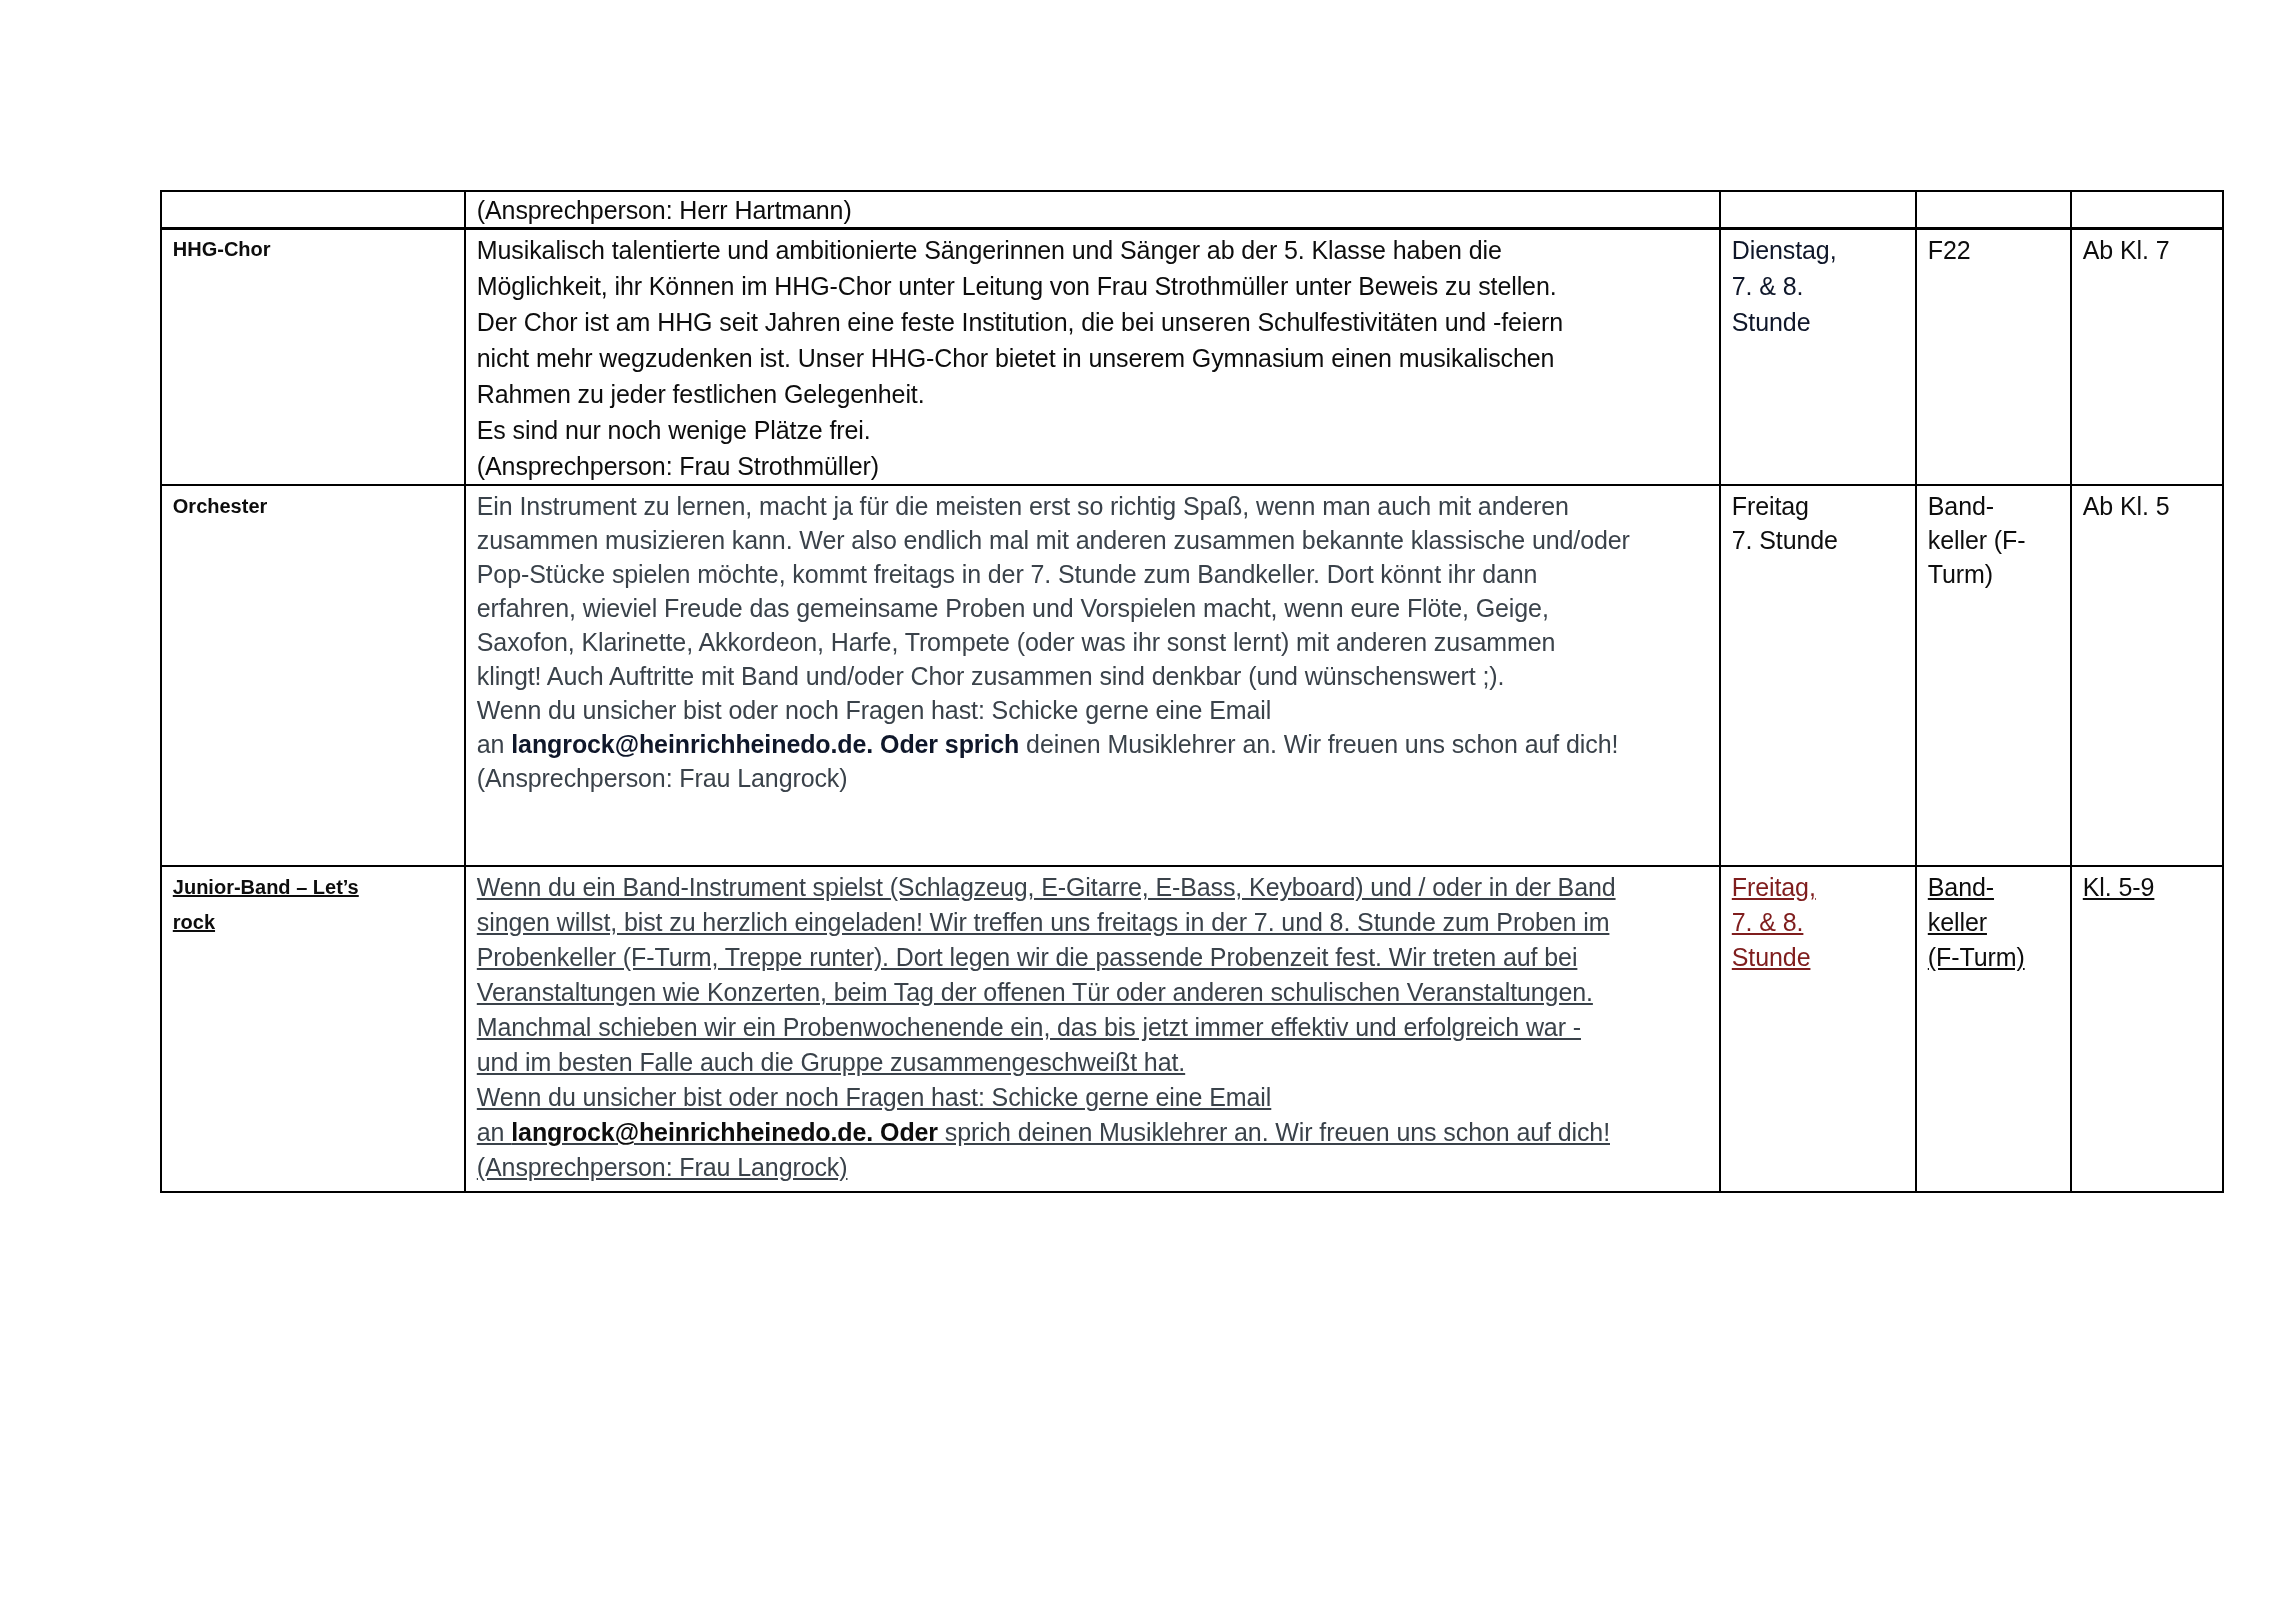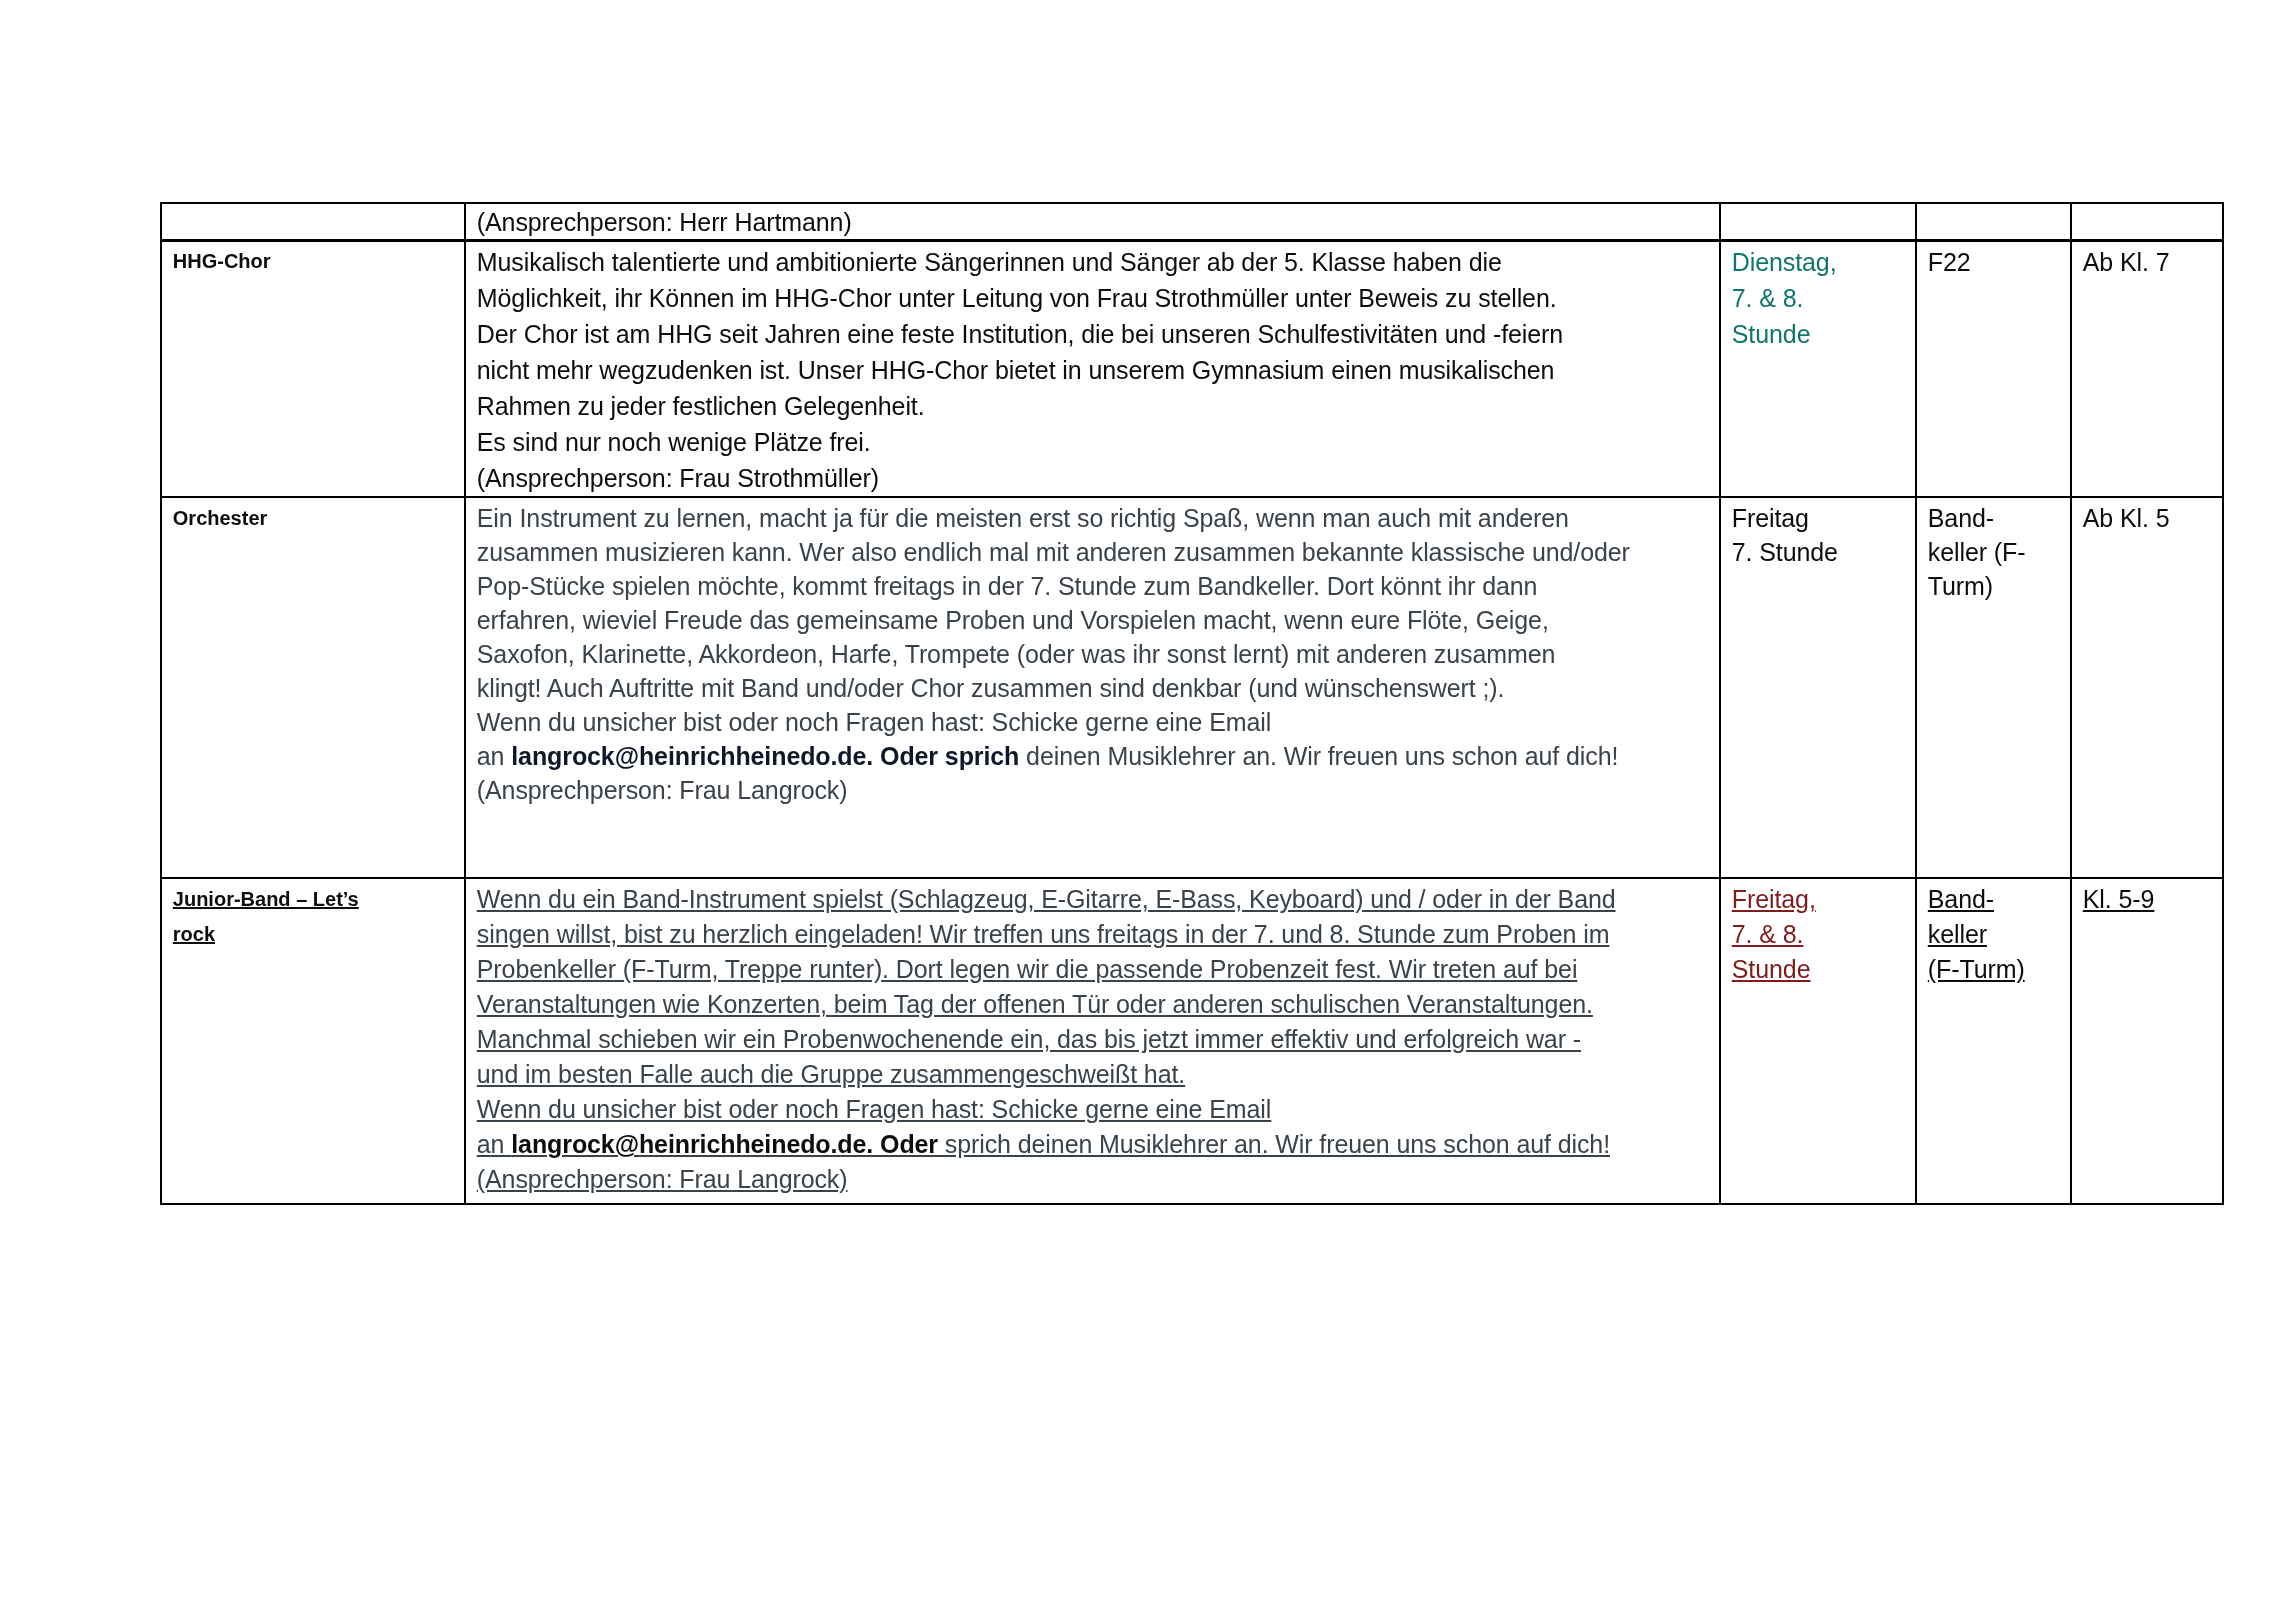--- a/index.html
+++ b/index.html
@@ -11,21 +11,21 @@
     position: relative;
     width: 2293px;
     height: 1621px;
     background: #ffffff;
     font-family: "Liberation Sans", "DejaVu Sans", sans-serif;
     overflow: hidden;
   }
   table.ag-table {
     position: absolute;
     left: 160px;
-    top: 202px;
+    top: 190px;
     width: 2061px;
     border-collapse: collapse;
     table-layout: fixed;
   }
   table.ag-table td {
     border: 2.9px solid #000000;
     vertical-align: top;
     padding: 2.9px 7.8px 0 10.8px;
     font-size: 25px;
     letter-spacing: -0.1px;
@@ -77,21 +77,21 @@
           </td>
           <td class="desc-cell" style="color: rgb(13, 13, 13);">
             <div class="ln"><span>Musikalisch talentierte und ambitionierte Sängerinnen und Sänger ab der 5. Klasse haben die</span></div>
             <div class="ln"><span>Möglichkeit, ihr Können im HHG-Chor unter Leitung von Frau Strothmüller unter Beweis zu stellen.</span></div>
             <div class="ln"><span>Der Chor ist am HHG seit Jahren eine feste Institution, die bei unseren Schulfestivitäten und -feiern</span></div>
             <div class="ln"><span>nicht mehr wegzudenken ist. Unser HHG-Chor bietet in unserem Gymnasium einen musikalischen</span></div>
             <div class="ln"><span>Rahmen zu jeder festlichen Gelegenheit.</span></div>
             <div class="ln"><span>Es sind nur noch wenige Plätze frei.</span></div>
             <div class="ln"><span>(Ansprechperson: Frau Strothmüller)</span></div>
           </td>
-          <td class="time-cell" style="color: #0f766e; margin-top: 8px;">
+          <td class="time-cell" style="color: #0f172a; margin-top: 8px;">
             <div class="ln">Dienstag,</div>
             <div class="ln">7. &amp; 8.</div>
             <div class="ln">Stunde</div>
           </td>
           <td class="room-cell" style="color: rgb(13, 13, 13);">
             <div class="ln">F22</div>
           </td>
           <td class="class-cell" style="color: rgb(13, 13, 13);">
             <div class="ln">Ab Kl. 7</div>
           </td>

